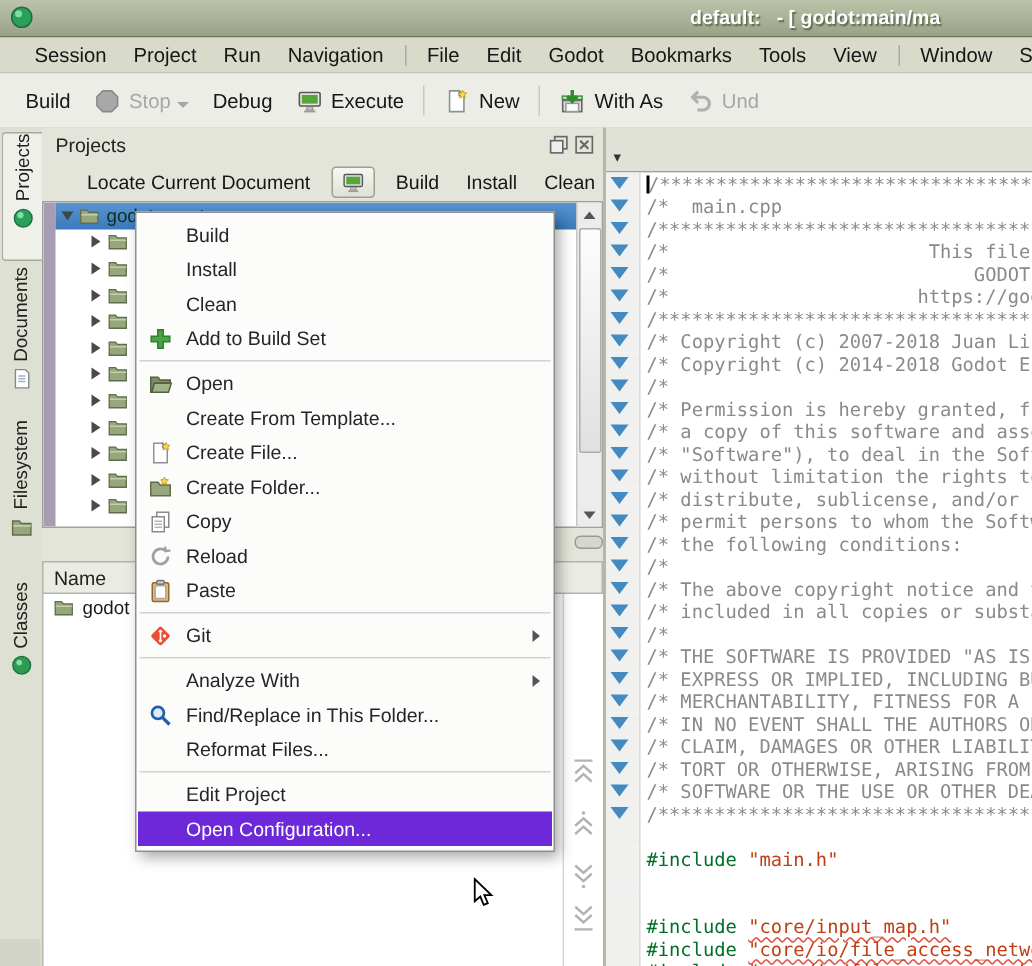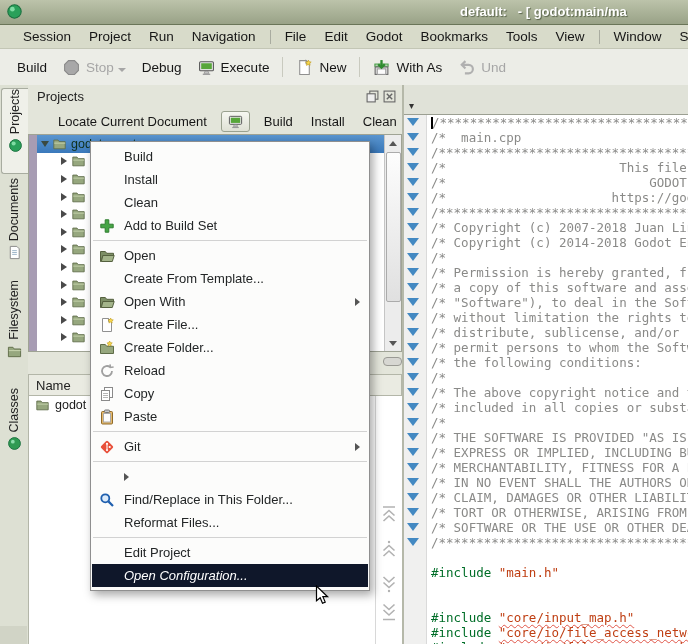--- a/index.html
+++ b/index.html
@@ -122,21 +122,21 @@
 
   
   .ctxmenu{position:absolute;left:90px;top:141px;width:280px;background:#fcfcfb;border:1px solid #8f8f8f;
     box-shadow:3px 4px 9px rgba(0,0,0,.35);padding:3px 1px;z-index:20;font-size:13px;color:#232627;box-sizing:border-box;}
   .mi{height:23px;display:flex;align-items:center;padding:0 8px 0 6px;gap:8px;}
   .mi .micn{width:18px;height:17px;flex:none;display:flex;align-items:center;justify-content:center;}
   .mi .micn svg{width:16px;height:16px;display:block;}
   .mi .lbl{flex:1;white-space:nowrap;}
   .mi .sub{width:0;height:0;border-top:4px solid transparent;border-bottom:4px solid transparent;
     border-left:5px solid #555;flex:none;}
-  .mi.hl{background:#0f172a;color:#fff;font-style:italic;}
+  .mi.hl{background:#6d28d9;color:#fff;}
   .msep{border-top:1px solid #d2d2d2;margin:3px 1px;}
 
   .mouse-cursor{position:absolute;left:315px;top:585px;z-index:40;}
 </style>
 </head>
 <body>
 
 <div class="app">
 
   <div class="titlebar">
@@ -583,64 +583,54 @@
         </span>
         <span class="lbl">Open</span>
       </div>
       <div class="mi">
         <span class="micn"></span>
         <span class="lbl">Create From Template...</span>
       </div>
       <div class="mi">
         <span class="micn">
           <svg viewBox="0 0 16 16">
-            <path d="M1.5 3.5h4.8l1.4 1.8h6.8v2.2H3.8L2.3 13.5H1.5z" fill="#7d8f66" stroke="#55613f"></path>
-            <path d="M3.9 7.5h11.3l-1.9 6H2.3z" fill="#a3b48a" stroke="#55613f"></path>
-          </svg>
-        </span>
-        <span class="lbl">Open With</span>
-        <span class="sub"></span>
-      </div>
-      <div class="mi">
-        <span class="micn">
-          <svg viewBox="0 0 16 16">
             <path d="M3.5 1.5h6l3 3v10h-9z" fill="#fff" stroke="#909090"></path>
             <path d="M9.5 1.5v3h3z" fill="#d8d8d8" stroke="#909090"></path>
             <path d="M11.6 1l.8 1.6 1.9.3-1.4 1.3.3 1.8-1.6-.9-1.7.9.3-1.8L9.1 2.9l1.9-.3z" fill="#f8d94e" stroke="#c09a20" stroke-width=".6"></path>
           </svg>
         </span>
         <span class="lbl">Create File...</span>
       </div>
       <div class="mi">
         <span class="micn">
           <svg viewBox="0 0 16 16">
             <path d="M1.5 4.5h4.8l1.4 1.8h6.8v7.2H1.5z" fill="#96a77e" stroke="#5f6d49"></path>
             <path d="M10.6 1l.8 1.6 1.9.3-1.4 1.3.3 1.8-1.6-.9-1.7.9.3-1.8L8.1 2.9l1.9-.3z" fill="#f8d94e" stroke="#c09a20" stroke-width=".6"></path>
           </svg>
         </span>
         <span class="lbl">Create Folder...</span>
       </div>
       <div class="mi">
         <span class="micn">
           <svg viewBox="0 0 16 16">
-            <path d="M13 8a5 5 0 1 1-1.7-3.76" fill="none" stroke="#a0a0a0" stroke-width="1.8"></path>
-            <path d="M11 1.3l.5 3.1 3.1-.5" fill="none" stroke="#a0a0a0" stroke-width="1.5"></path>
-          </svg>
-        </span>
-        <span class="lbl">Reload</span>
-      </div>
-      <div class="mi">
-        <span class="micn">
-          <svg viewBox="0 0 16 16">
             <rect x="5.5" y="1.5" width="8" height="10" fill="#fff" stroke="#8a8a8a"></rect>
             <rect x="2.5" y="4.5" width="8" height="10" fill="#fff" stroke="#8a8a8a"></rect>
             <path d="M4 7.5h5M4 9.5h5M4 11.5h5" stroke="#b5b5b5"></path>
           </svg>
         </span>
         <span class="lbl">Copy</span>
+      </div>
+      <div class="mi">
+        <span class="micn">
+          <svg viewBox="0 0 16 16">
+            <path d="M13 8a5 5 0 1 1-1.7-3.76" fill="none" stroke="#a0a0a0" stroke-width="1.8"></path>
+            <path d="M11 1.3l.5 3.1 3.1-.5" fill="none" stroke="#a0a0a0" stroke-width="1.5"></path>
+          </svg>
+        </span>
+        <span class="lbl">Reload</span>
       </div>
       <div class="mi">
         <span class="micn">
           <svg viewBox="0 0 16 16">
             <rect x="2.5" y="2.5" width="11" height="12.5" rx="1" fill="#e5b96b" stroke="#8f6a2a"></rect>
             <rect x="4.5" y="4.5" width="7" height="8.5" fill="#fdfdfd" stroke="#aaa"></rect>
             <rect x="5.5" y="1" width="5" height="2.5" rx=".8" fill="#c9c9c9" stroke="#777"></rect>
           </svg>
         </span>
         <span class="lbl">Paste</span>
@@ -655,20 +645,21 @@
             <path d="M8 6v4" stroke="#fff" stroke-width="1.1"></path>
             <circle cx="10.7" cy="8" r="1.1" fill="#fff"></circle>
           </svg>
         </span>
         <span class="lbl">Git</span>
         <span class="sub"></span>
       </div>
       <div class="msep"></div>
       <div class="mi">
         <span class="micn"></span>
+        <span class="lbl">Analyze With</span>
         <span class="sub"></span>
       </div>
       <div class="mi">
         <span class="micn">
           <svg viewBox="0 0 16 16">
             <circle cx="6.3" cy="6.3" r="4" fill="#dcebfa" stroke="#1f5fae" stroke-width="1.8"></circle>
             <path d="M9.4 9.4L14 14" stroke="#1f5fae" stroke-width="2.2"></path>
           </svg>
         </span>
         <span class="lbl">Find/Replace in This Folder...</span>

